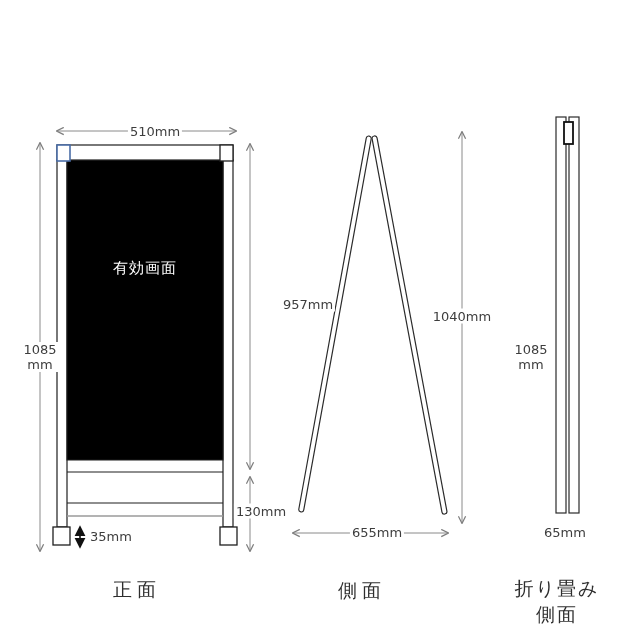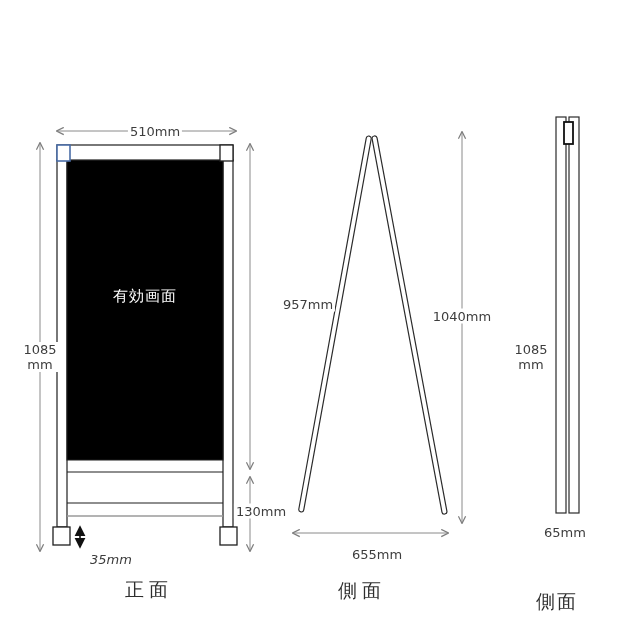--- a/index.html
+++ b/index.html
@@ -36,21 +36,20 @@
   }
   .boardtxt{
     position:absolute;
     transform:translate(-50%,-50%);
     white-space:nowrap;
     text-align:center;
     color:#ffffff;
     background:transparent;
     font-size:15px;
     letter-spacing:1px;
-    margin-top:28px;
   }
 </style>
 </head>
 <body>
 
 <div class="canvas">
 
   <svg width="640" height="640" viewBox="0 0 640 640">
     <defs>
       <marker id="mA" viewBox="0 0 10 10" refX="8.5" refY="5" markerWidth="9" markerHeight="9" orient="auto-start-reverse">
@@ -109,34 +108,35 @@
     <div>1085</div>
     <div>mm</div>
   </div>
 
   <div class="boardtxt" style="left:145px;top:268px;">有効画面</div>
 
   <div class="lbl" style="left:266px;top:304px;margin-left:42px;">957mm</div>
 
   <div class="lbl" style="left:261px;top:511px;">130mm</div>
 
-  <div class="lbl nobg" style="left:111px;top:559px;font-style:italic;">35mm</div>
+  <div class="lbl nobg" style="left:111px;top:536px;">35mm</div>
 
-  <div class="viewlbl" style="left:137px;top:589px;margin-left:12px;">正面</div>
+  <div class="viewlbl" style="left:137px;top:589px;">正面</div>
 
   <div class="lbl" style="left:462px;top:316px;">1040mm</div>
 
-  <div class="lbl" style="left:377px;top:554px;">655mm</div>
+  <div class="lbl" style="left:377px;top:532px;">655mm</div>
 
   <div class="viewlbl" style="left:362px;top:590px;">側面</div>
 
   <div class="lbl nobg" style="left:531px;top:357px;">
     <div>1085</div>
     <div>mm</div>
   </div>
 
   <div class="lbl nobg" style="left:565px;top:532px;">65mm</div>
 
   <div class="viewlbl" style="left:557px;top:601px;letter-spacing:2px;">
+    <div>折り畳み</div>
     <div>側面</div>
   </div>
 
 </div>
 
 </body></html>

